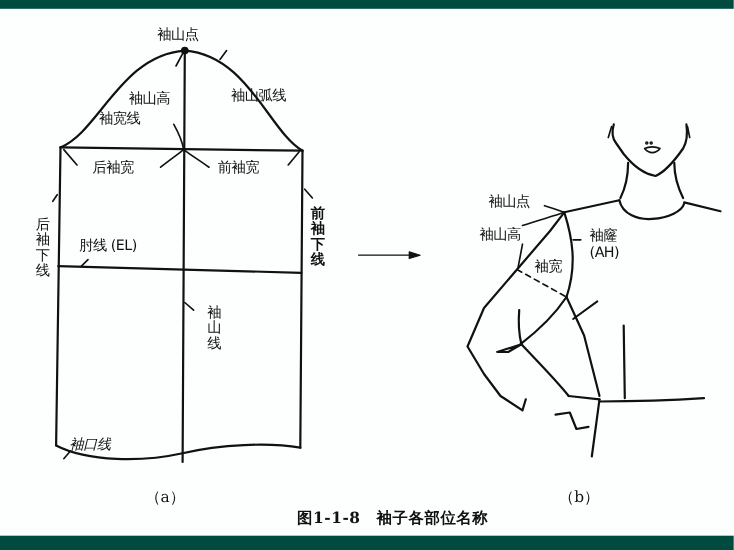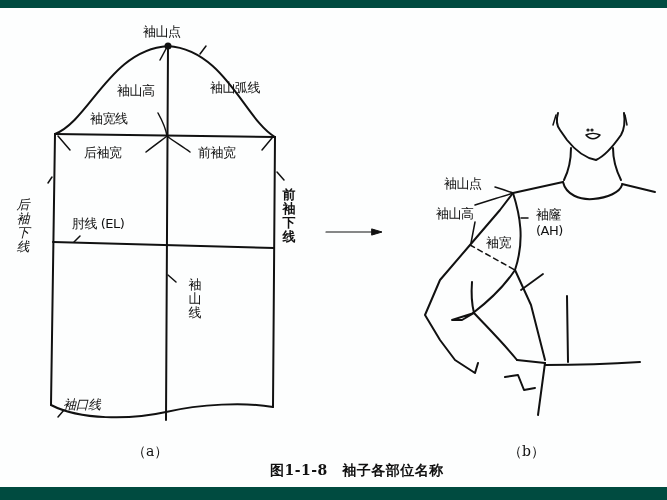--- a/index.html
+++ b/index.html
@@ -95,24 +95,24 @@
     <path d="M505,377 L518,375 L524,390 L535,388"></path>
     <path d="M545,363 L538,415"></path>
     <path d="M567,296 L568,362"></path>
     <path d="M545,365 C580,365 610,364 640,362"></path>
   </g>
 </svg>
 
 <div class="lbl" style="left:143px;top:25px;">袖山点</div>
 <div class="lbl" style="left:210px;top:37px;margin-top:44px;">袖山弧线</div>
 <div class="lbl" style="left:117px;top:84px;">袖山高</div>
-<div class="lbl" style="left:90px;top:112px;">袖宽线</div>
+<div class="lbl" style="left:90px;top:102px;">袖宽线</div>
 <div class="lbl" style="left:84px;top:146px;">后袖宽</div>
 <div class="lbl" style="left:198px;top:146px;">前袖宽</div>
-<div class="vlbl" style="left:16px;top:198px;font-style:italic;">后袖下线</div>
+<div class="vlbl" style="left:32px;top:198px;">后袖下线</div>
 <div class="vlbl" style="left:282px;top:188px;font-weight:bold;">前袖下线</div>
 <div class="lbl" style="left:72px;top:217px;">肘线 (EL)</div>
 <div class="vlbl" style="left:188px;top:278px;">袖山线</div>
 <div class="lbl" style="left:63px;top:398px;font-style:italic;">袖口线</div>
 <div class="cap" style="left:132px;top:443px;">（a）</div>
 
 <div class="lbl" style="left:444px;top:177px;">袖山点</div>
 <div class="lbl" style="left:436px;top:207px;">袖山高</div>
 <div class="lbl" style="left:536px;top:208px;">袖窿</div>
 <div class="lbl" style="left:536px;top:224px;">(AH)</div>

